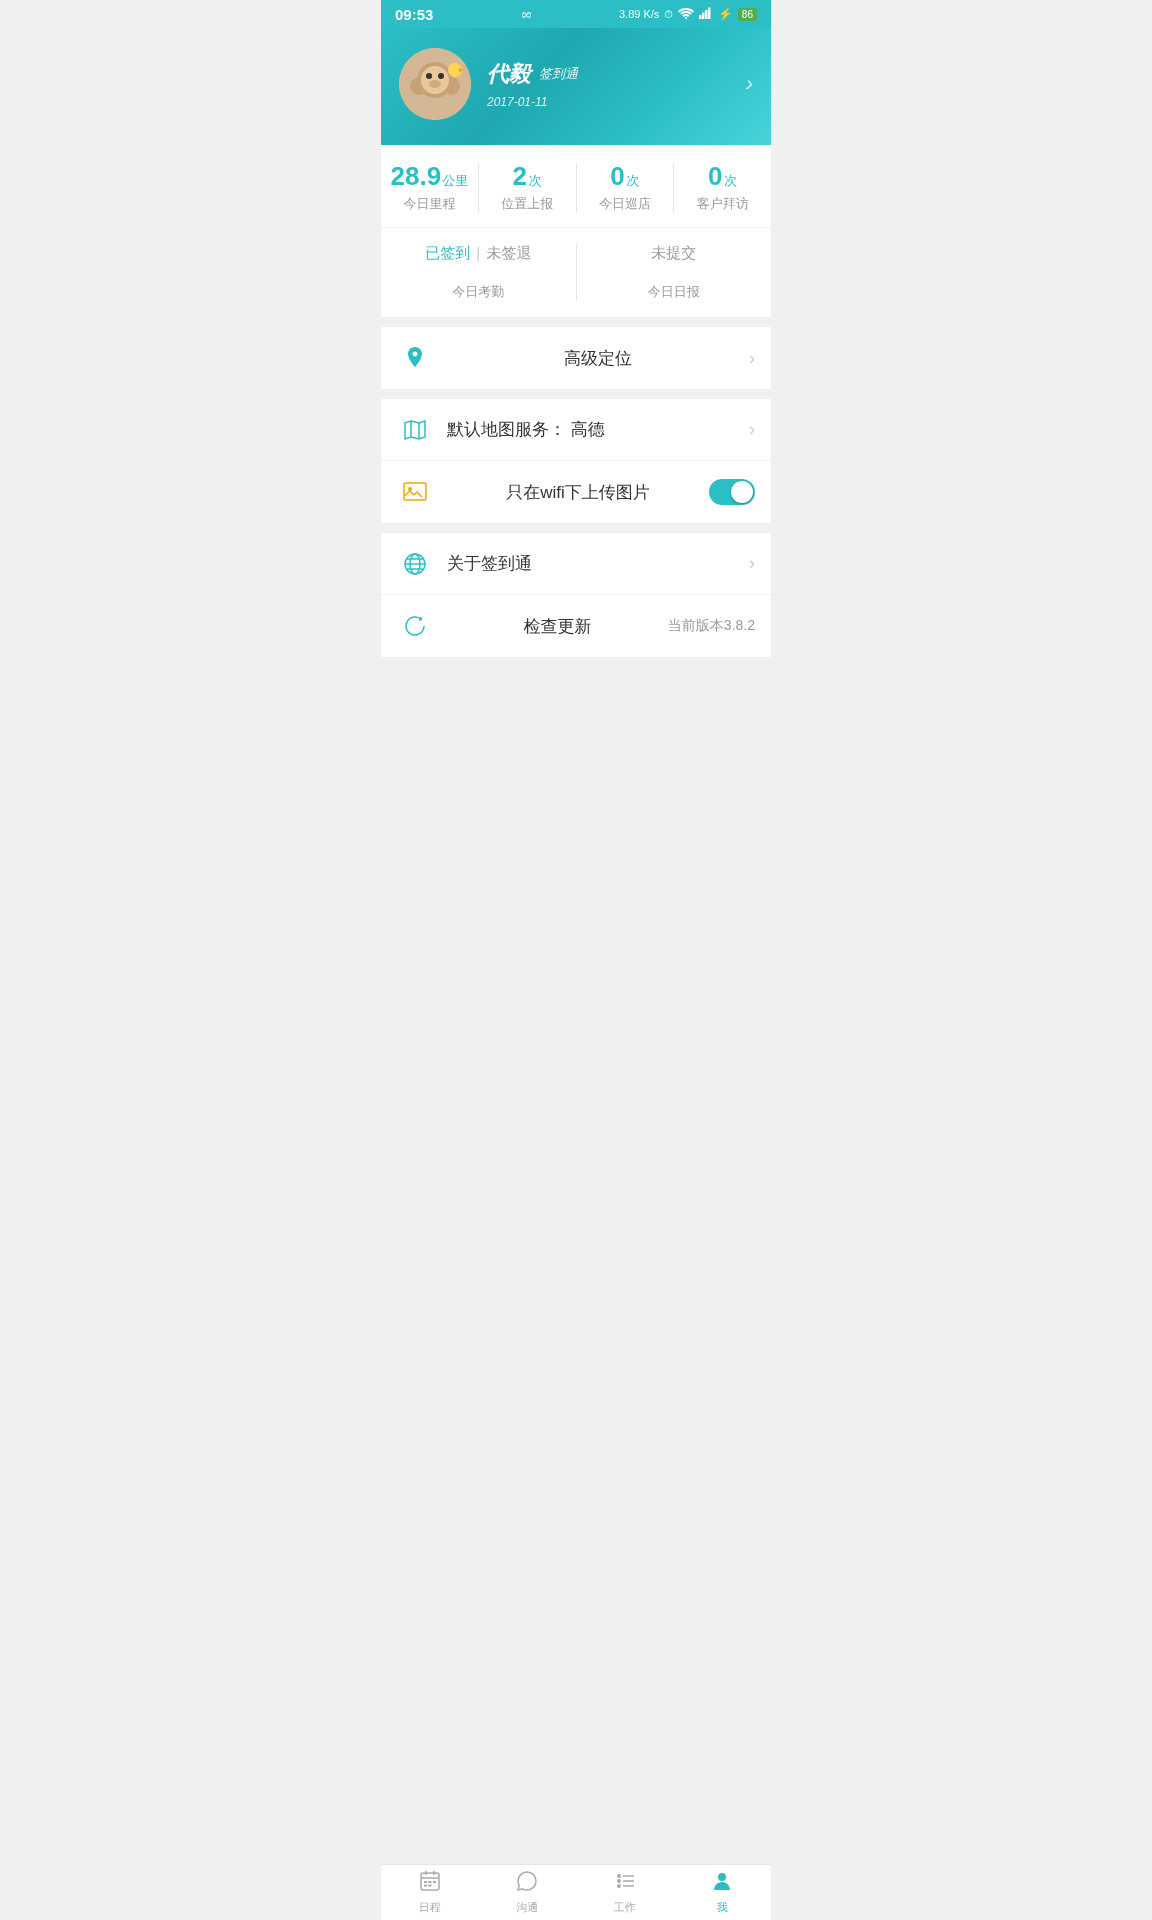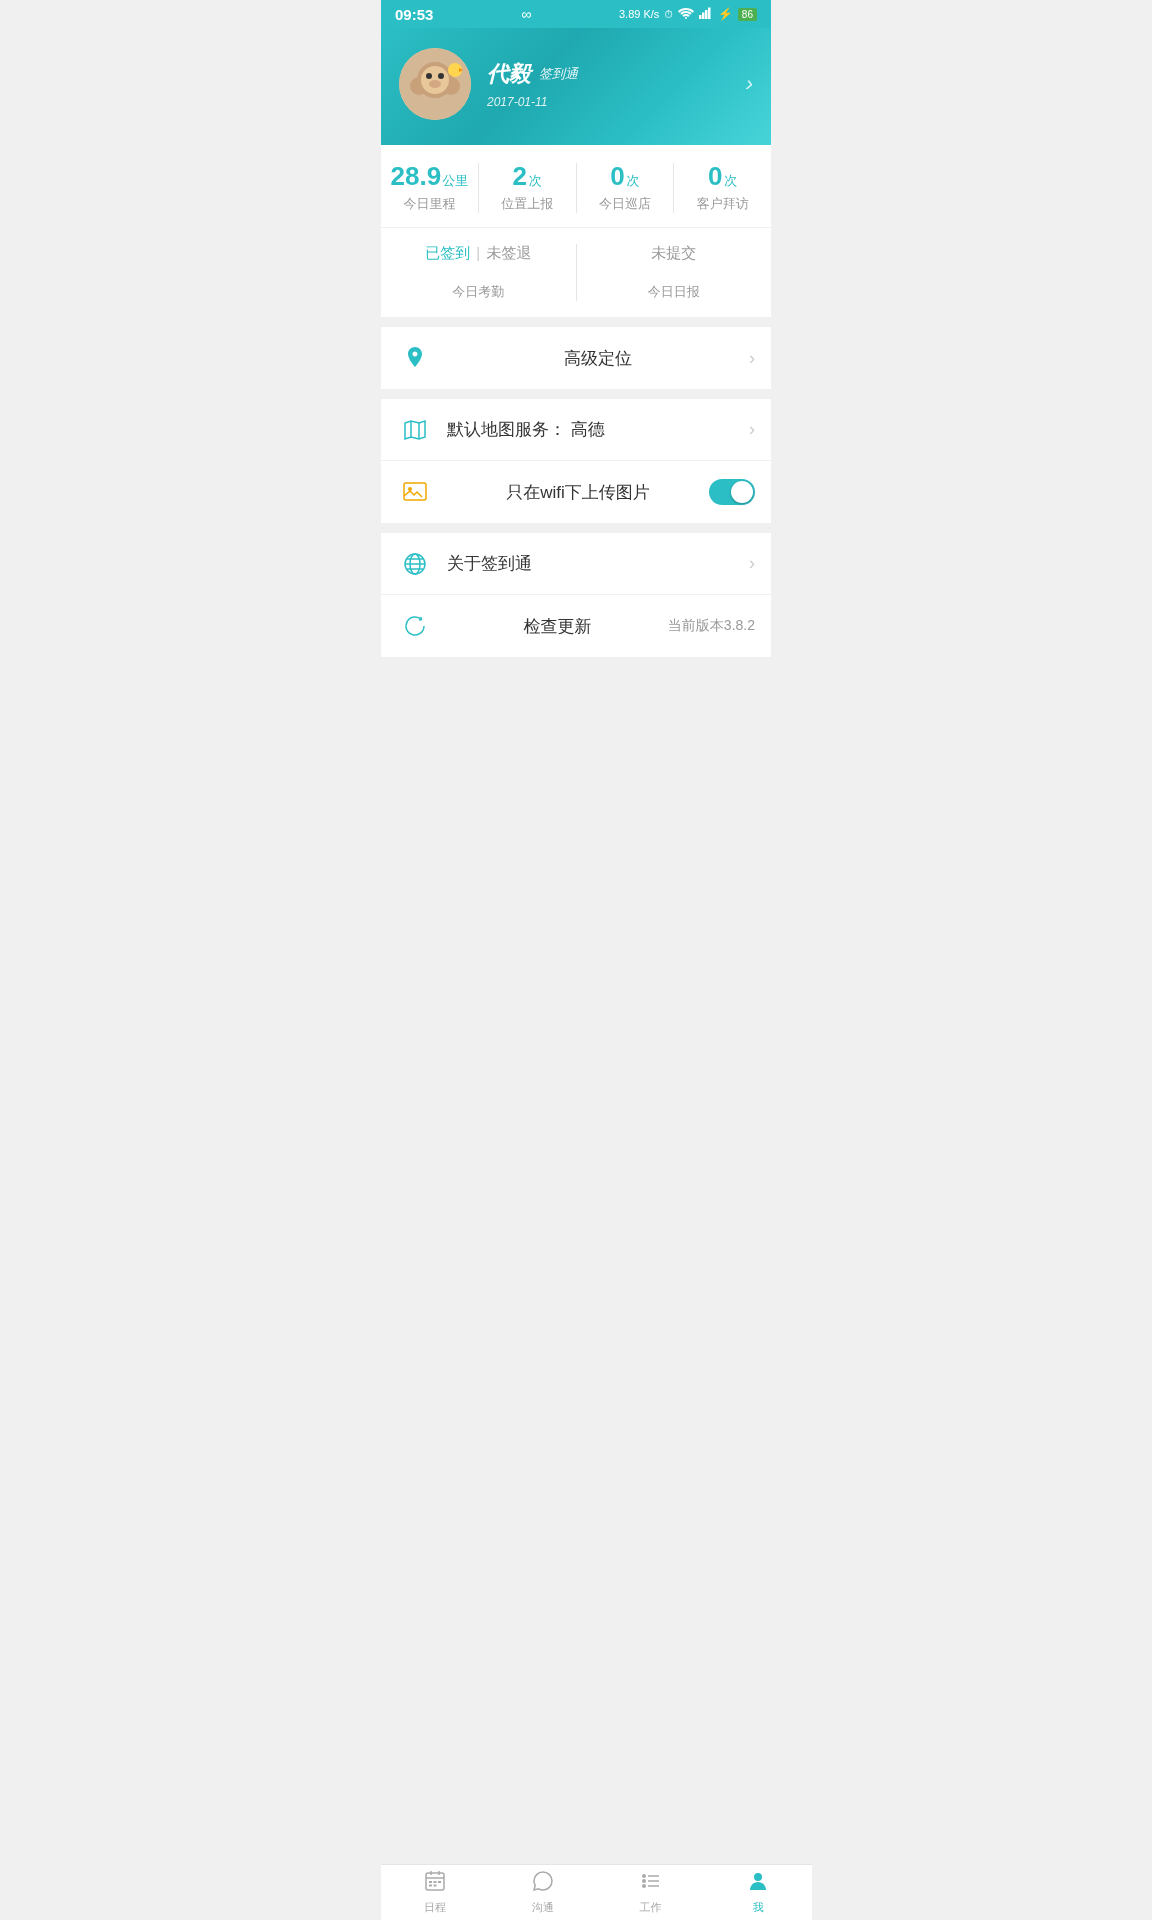--- a/index.html
+++ b/index.html
@@ -214,21 +214,21 @@
       box-shadow: 0 1px 3px rgba(0,0,0,0.3);
     }
 
     
     .bottom-nav {
       background: #fff;
       border-top: 1px solid #e5e5e5;
       display: flex;
       position: fixed;
       bottom: 0;
-      width: 431px;
+      width: 390px;
       height: 56px;
     }
     .nav-item {
       flex: 1;
       display: flex;
       flex-direction: column;
       align-items: center;
       justify-content: center;
       gap: 3px;
       cursor: pointer;

